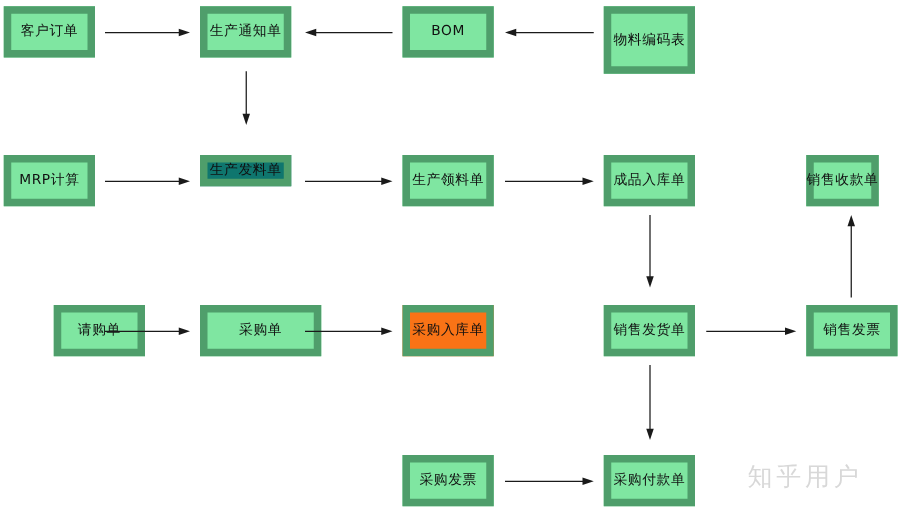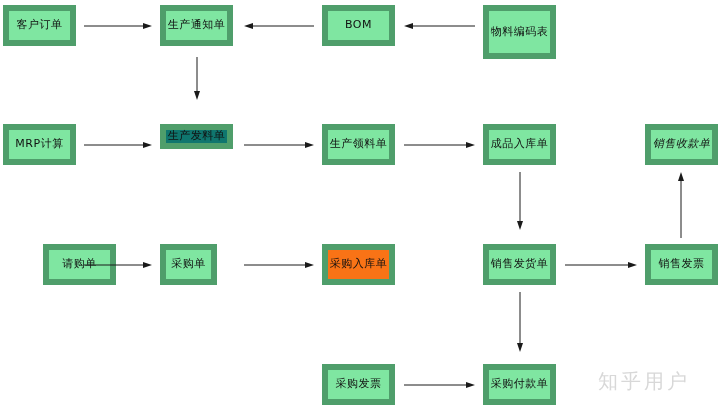--- a/index.html
+++ b/index.html
@@ -73,27 +73,27 @@
       </div>
       <div class="node" style="left: 160px; top: 124px; width: 73px; height: 25px; background: #0f766e; border-color: rgb(79, 158, 107);">
         <span>生产发料单</span>
       </div>
       <div class="node" style="left: 322px; top: 124px; width: 73px; height: 41px; background: rgb(127, 230, 161); border-color: rgb(79, 158, 107);">
         <span>生产领料单</span>
       </div>
       <div class="node" style="left: 483px; top: 124px; width: 73px; height: 41px; background: rgb(127, 230, 161); border-color: rgb(79, 158, 107);">
         <span>成品入库单</span>
       </div>
-      <div class="node" style="left: 645px; top: 124px; width: 73px; height: 41px; background: rgb(127, 230, 161); border-color: rgb(79, 158, 107); font-style: italic;">
+      <div class="node" style="left: 645px; top: 124px; width: 58px; height: 41px; background: rgb(127, 230, 161); border-color: rgb(79, 158, 107);">
         <span>销售收款单</span>
       </div>
       <div class="node" style="left: 3px; top: 244px; width: 73px; height: 41px; background: rgb(127, 230, 161); border-color: rgb(79, 158, 107); margin-left: 40px;">
         <span>请购单</span>
       </div>
-      <div class="node" style="left: 160px; top: 244px; width: 57px; height: 41px; background: rgb(127, 230, 161); border-color: rgb(79, 158, 107);">
+      <div class="node" style="left: 160px; top: 244px; width: 97px; height: 41px; background: rgb(127, 230, 161); border-color: rgb(79, 158, 107);">
         <span>采购单</span>
       </div>
       <div class="node" style="left: 322px; top: 244px; width: 73px; height: 41px; background: #f97316; border-color: rgb(79, 158, 107);">
         <span>采购入库单</span>
       </div>
       <div class="node" style="left: 483px; top: 244px; width: 73px; height: 41px; background: rgb(127, 230, 161); border-color: rgb(79, 158, 107);">
         <span>销售发货单</span>
       </div>
       <div class="node" style="left: 645px; top: 244px; width: 73px; height: 41px; background: rgb(127, 230, 161); border-color: rgb(79, 158, 107); justify-content: center;">
         <span>销售发票</span>

